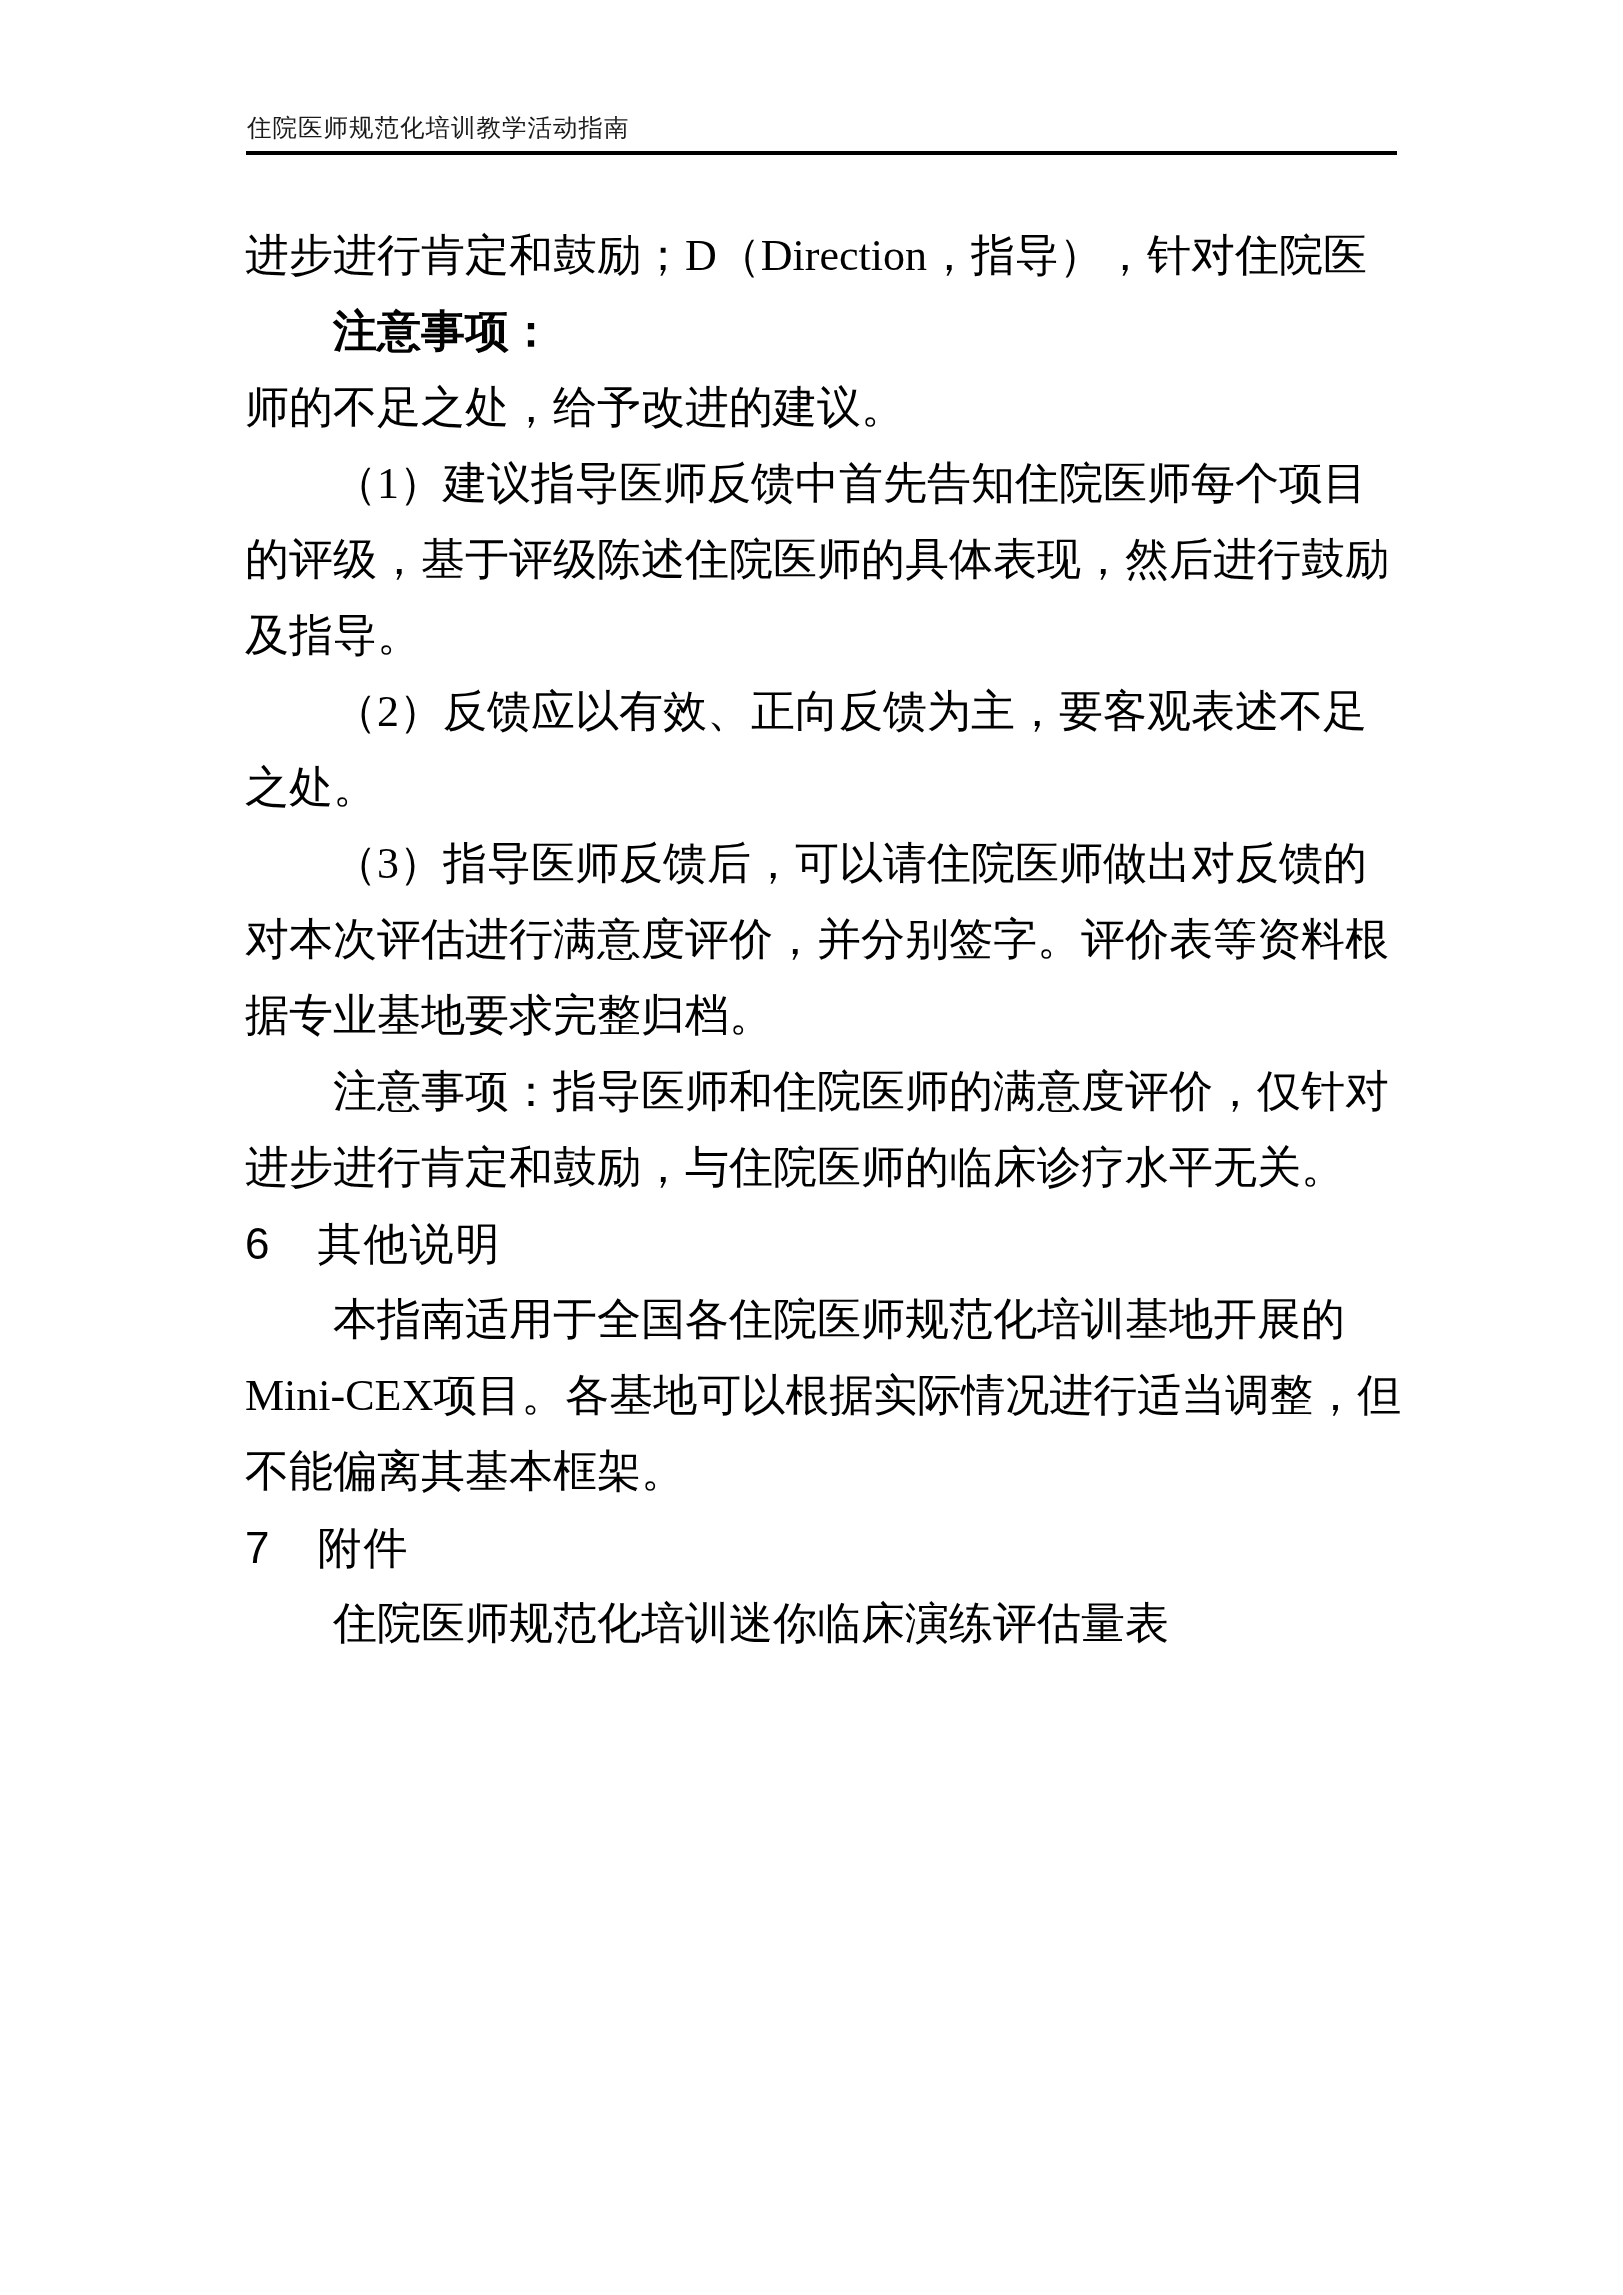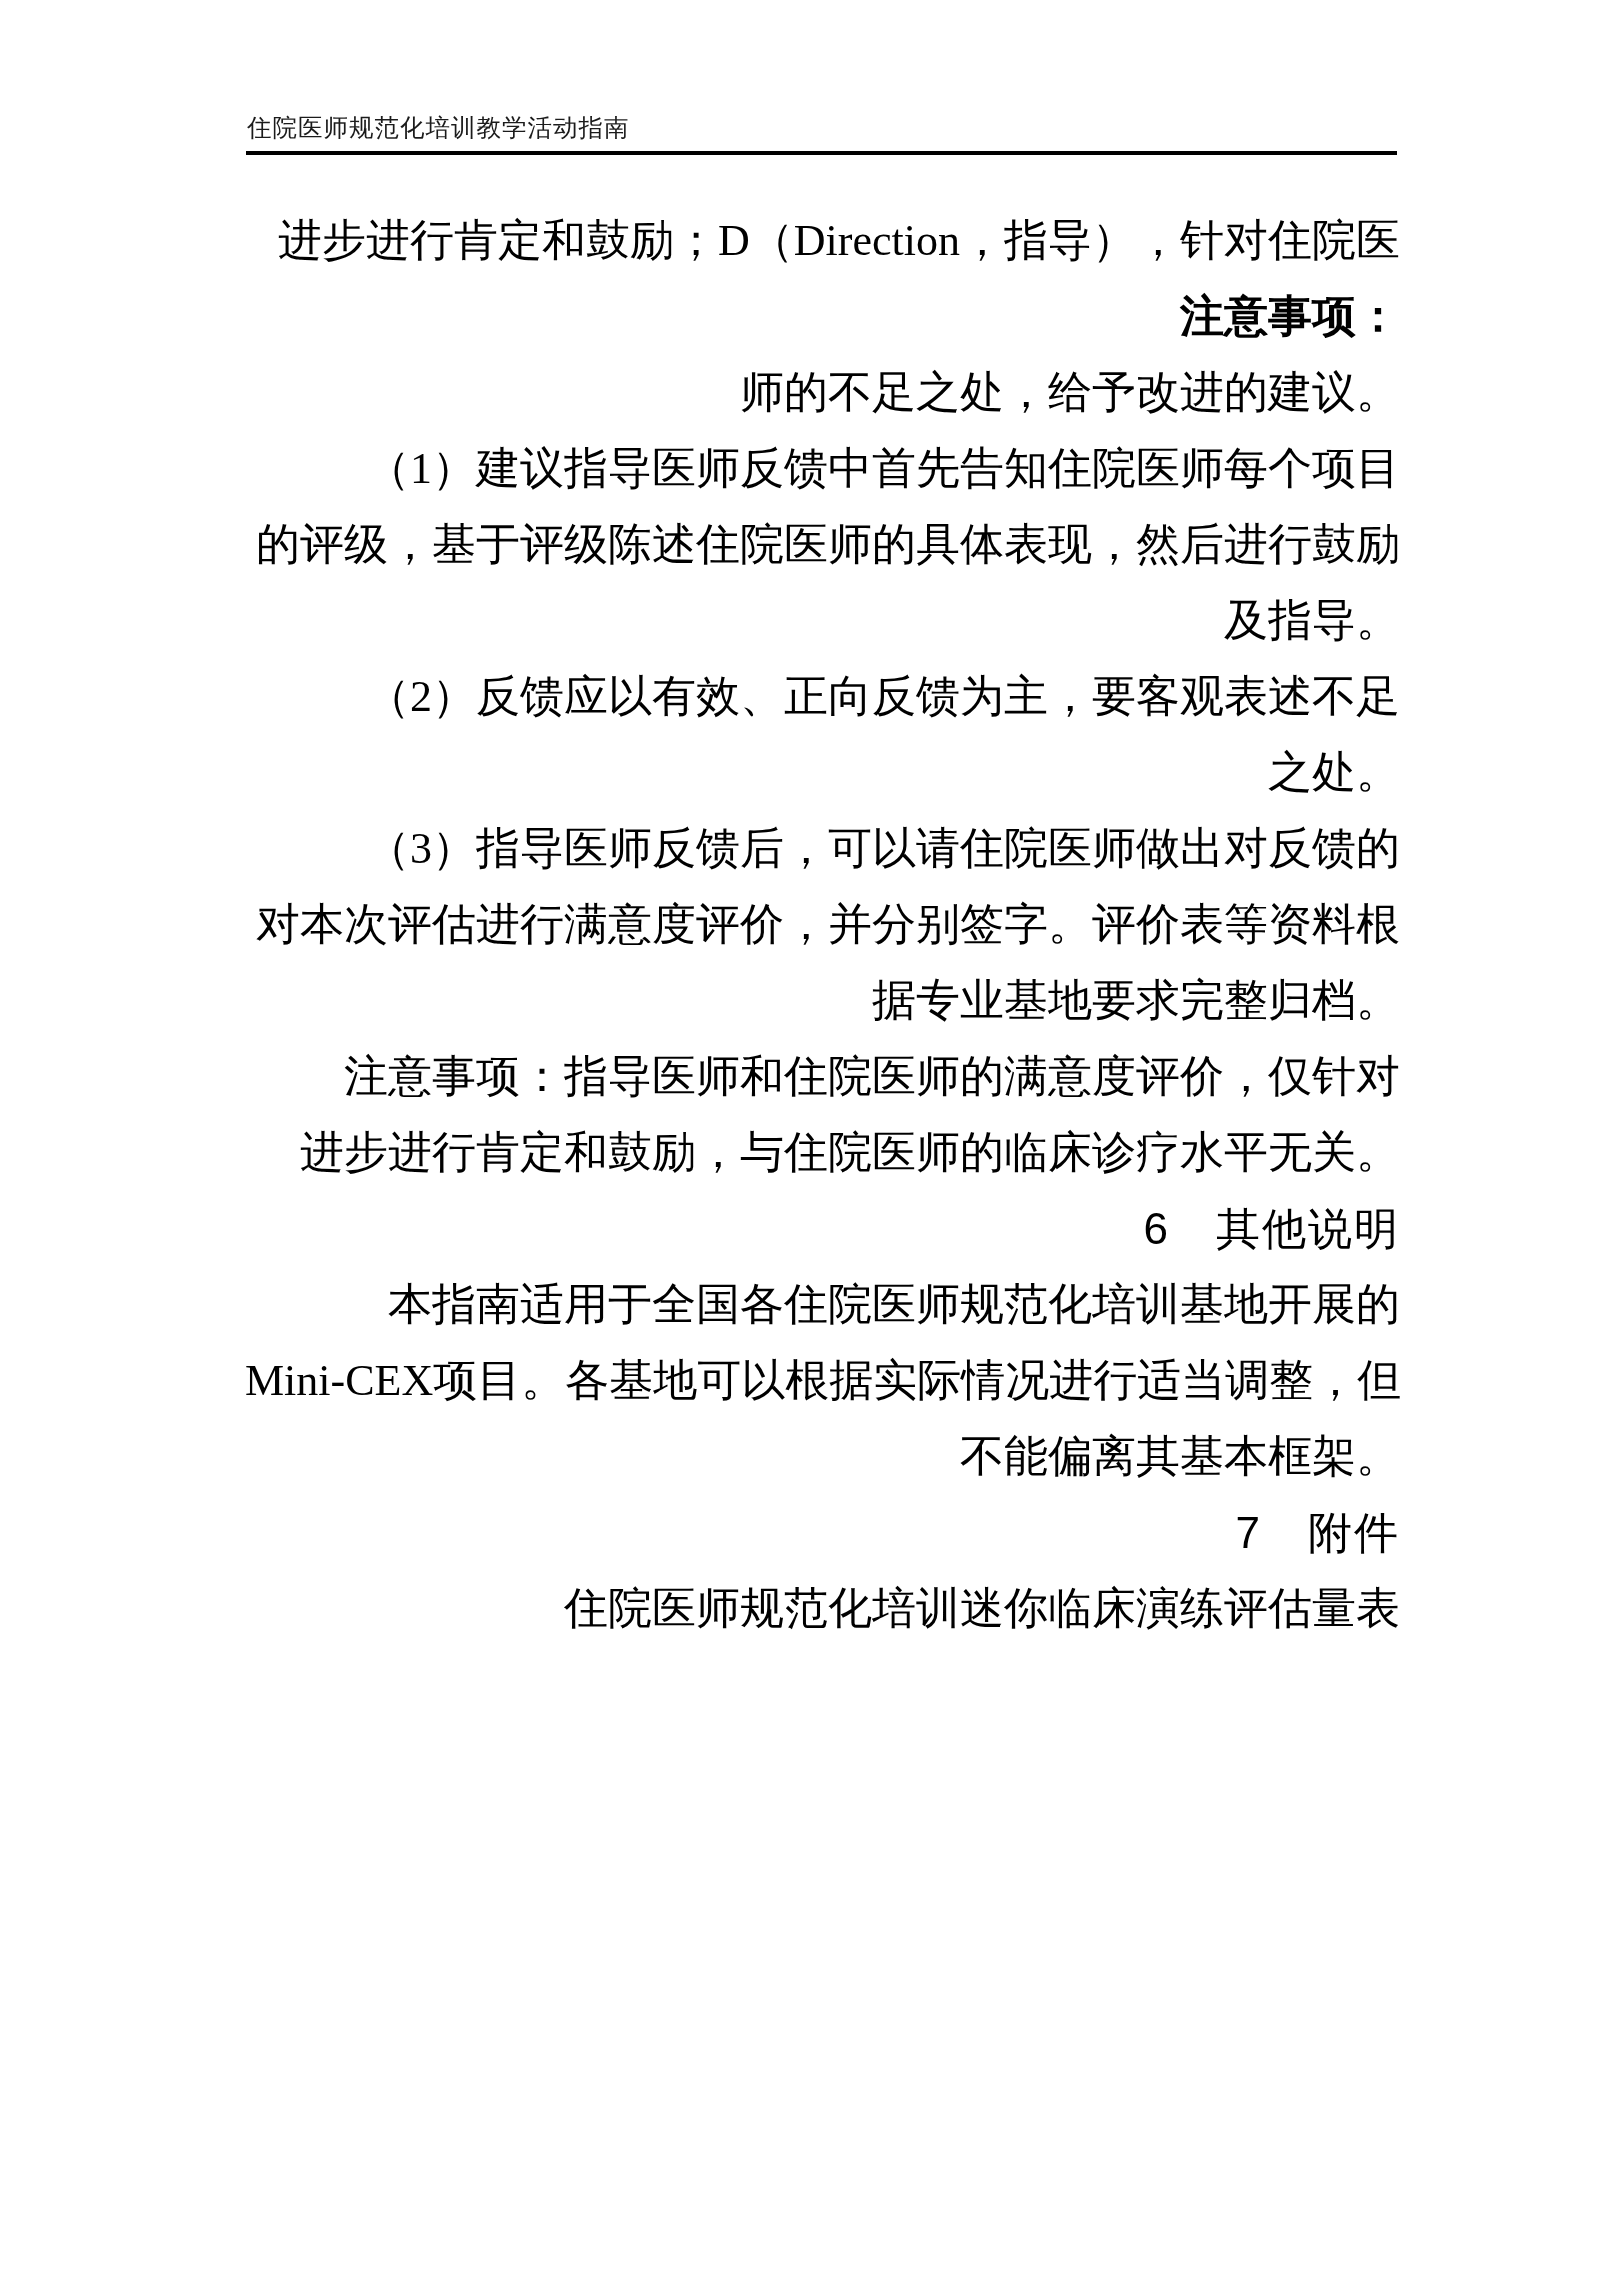--- a/index.html
+++ b/index.html
@@ -30,23 +30,22 @@
     position: absolute;
     left: 246px;
     top: 151px;
     width: 1151px;
     height: 4.1px;
     background: #000000;
   }
   .body-lines {
     position: absolute;
     left: 245px;
-    top: 203px;
+    top: 218px;
     width: 1155px;
-    text-align: right;
   }
   .text-line {
     height: 76px;
     line-height: 76px;
     font-size: 44px;
     white-space: nowrap;
     color: #000000;
   }
   .text-line.indent {
     padding-left: 88px;

